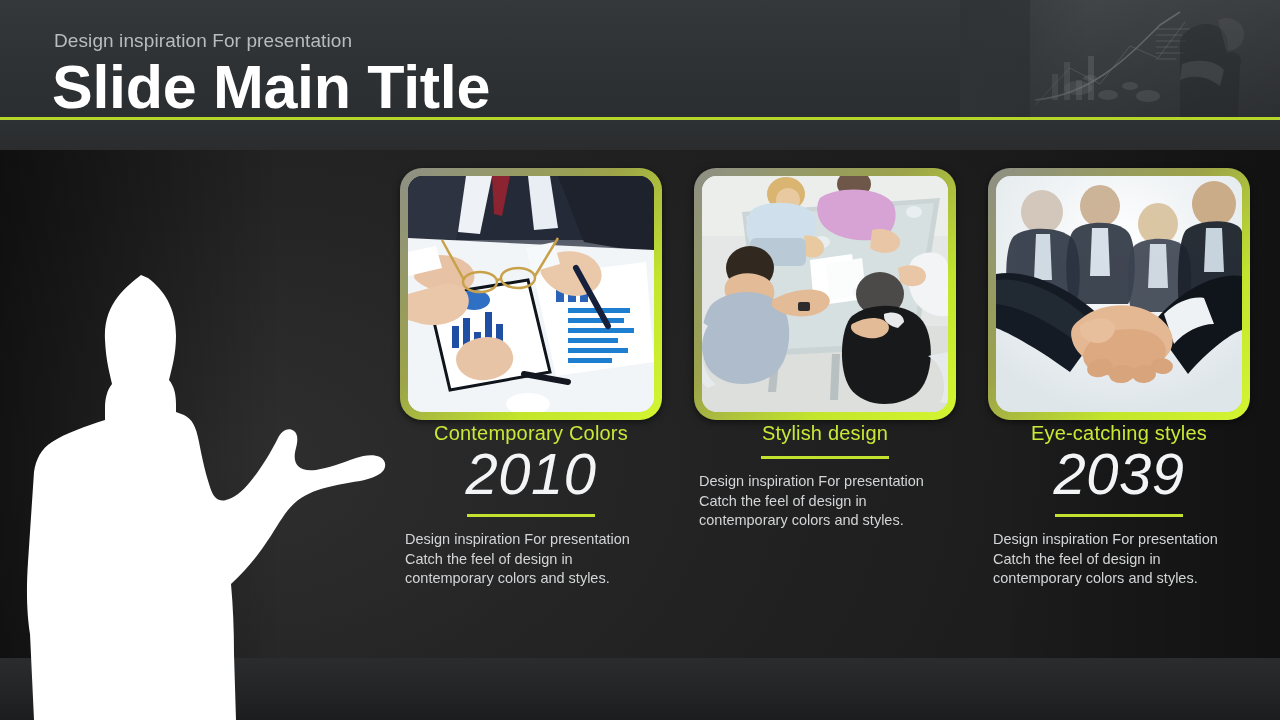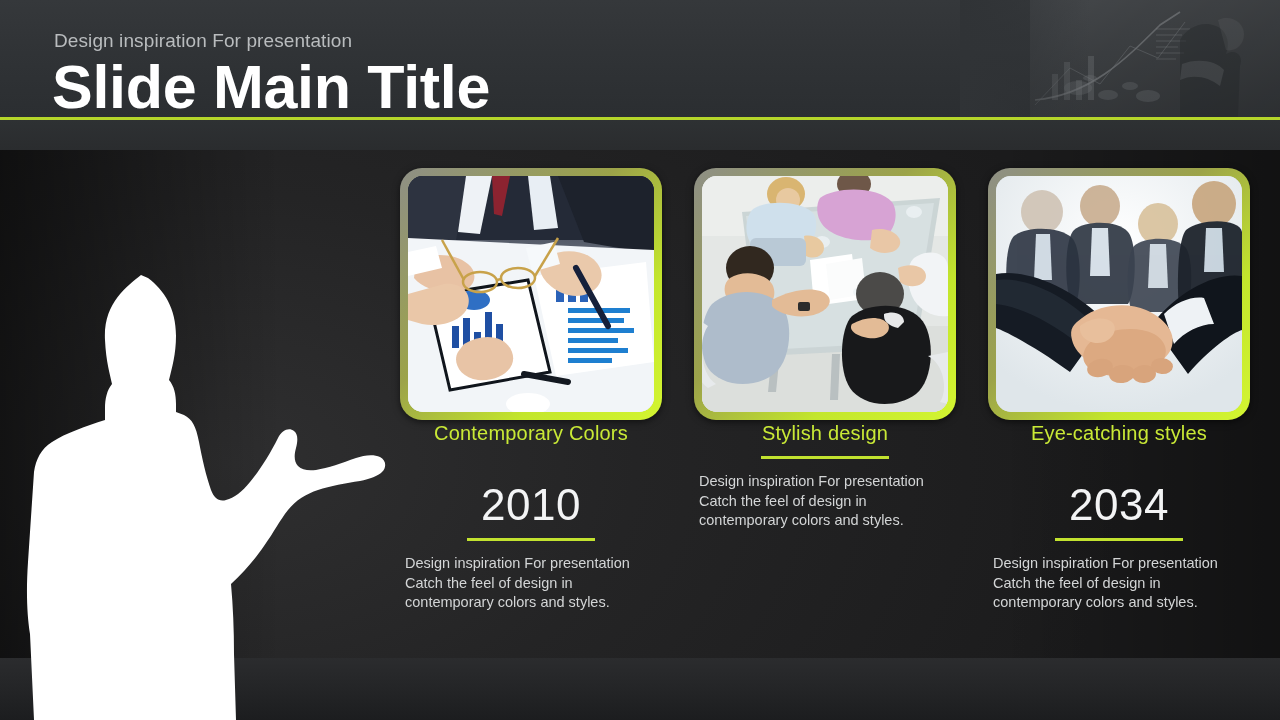--- a/index.html
+++ b/index.html
@@ -137,25 +137,25 @@
 
   .card-caption {
     margin-top: 2px;
     font-size: 20px;
     color: #c9e936;
     letter-spacing: .2px;
     text-align: center;
   }
 
   .year {
-    margin-top: 38px;
-    font-size: 44px;
+    font-size: 58px;
     color: #f3f4f5;
     letter-spacing: .5px;
     line-height: 1;
+    font-style: italic;
   }
   .year-rule {
     margin-top: 11px;
     width: 128px;
     height: 3px;
     background: #c2e22f;
   }
   .col-body {
     margin-top: 13px;
     width: 252px;
@@ -465,19 +465,19 @@
               <ellipse cx="104" cy="192" rx="13" ry="9" transform="rotate(-12 104 192)"></ellipse>
               <ellipse cx="126" cy="198" rx="13" ry="9" transform="rotate(-8 126 198)"></ellipse>
               <ellipse cx="148" cy="198" rx="12" ry="9" transform="rotate(-4 148 198)"></ellipse>
               <ellipse cx="166" cy="190" rx="11" ry="8" transform="rotate(4 166 190)"></ellipse>
             </g>
             <path d="M84 150 C94 142 108 140 116 146 C122 152 118 162 108 166 C96 170 82 162 84 150 Z" fill="#e8bf9c"></path>
           </svg>
         </div>
       </div>
       <div class="card-caption">Eye-catching styles</div>
-      <div class="year">2034</div>
+      <div class="year">2039</div>
       <div class="year-rule"></div>
       <div class="col-body">Design inspiration For presentation Catch the feel of design in contemporary  colors and styles.</div>
     </div>
 
   </div>
 </div>
 
 </body></html>

